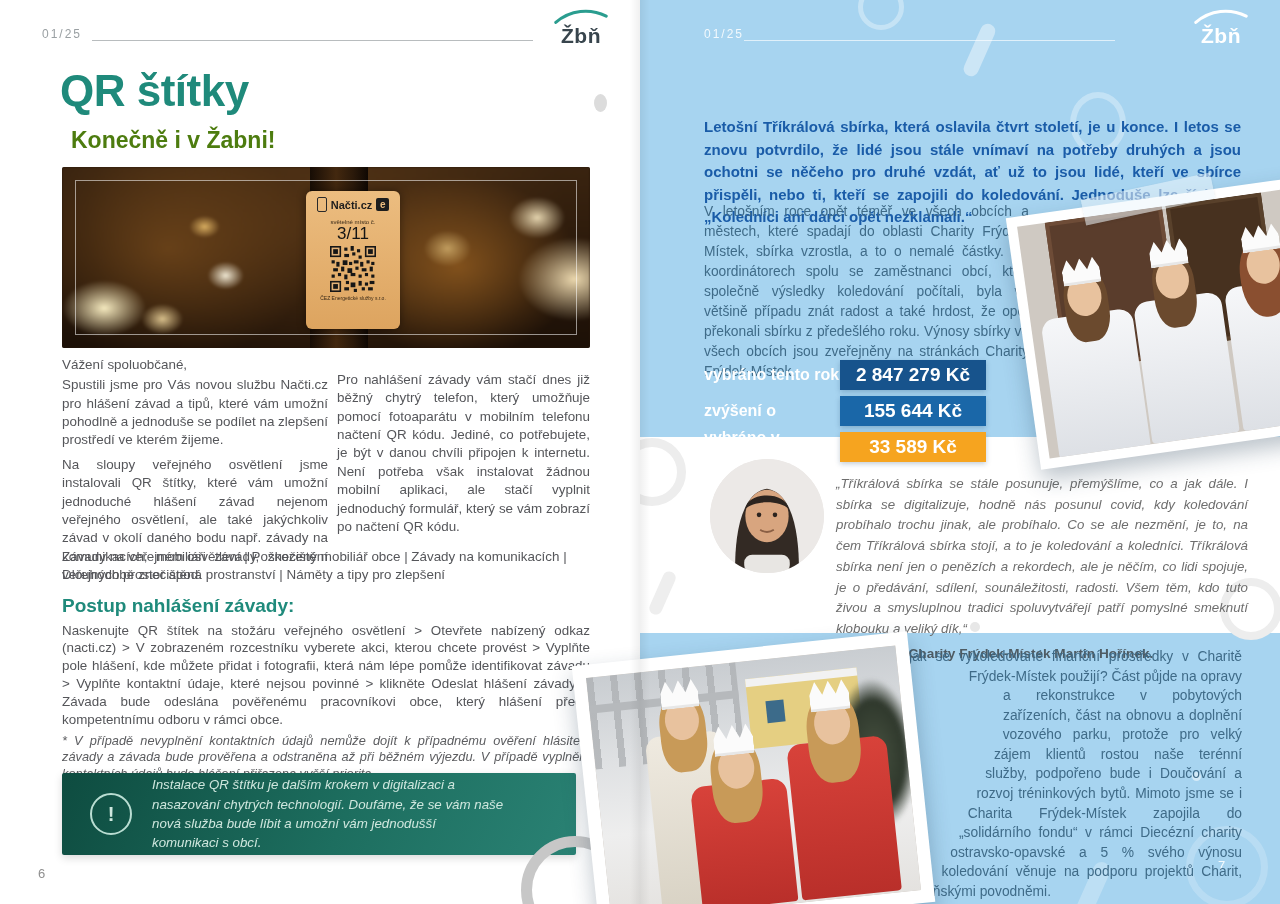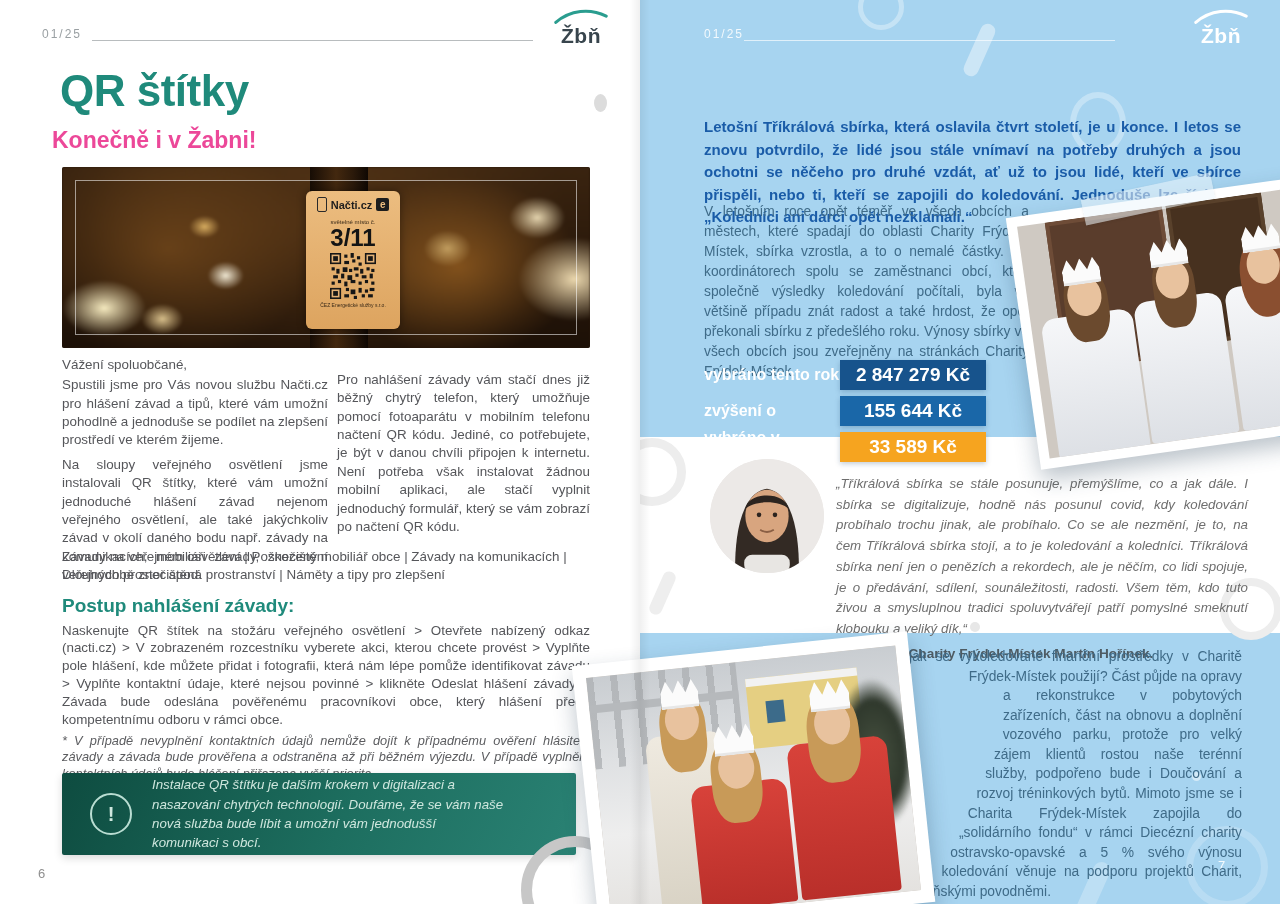--- a/index.html
+++ b/index.html
@@ -25,21 +25,21 @@
   .logo{width:62px;text-align:center;}
   .logo.lp{left:550px;top:8px;}
   .logo.rp{left:550px;top:8px;}
   .logo svg{display:block;margin:0 auto -2px auto;}
   .logo-text{font-size:21px;font-weight:800;letter-spacing:.5px;}
   .logo.lp .logo-text{color:#38454d;}
   .logo.rp .logo-text{color:#ffffff;}
 
   
   .lp-title{left:60px;top:66px;font-size:44px;font-weight:800;color:#1F8A7B;letter-spacing:-.5px;}
-  .lp-subtitle{left:52px;top:127px;font-size:23px;font-weight:700;color:#ec4899;}
+  .lp-subtitle{left:71px;top:127px;font-size:23px;font-weight:700;color:#4d7c0f;}
 
   .night-photo{left:62px;top:167px;width:528px;height:181px;border-radius:2px;overflow:hidden;background:#241509;}
   .bokeh{position:absolute;inset:0;
     background:
       radial-gradient(60px 40px at 8% 78%, rgba(255,244,200,.95), rgba(255,244,200,0) 70%),
       radial-gradient(30px 22px at 19% 84%, rgba(255,230,170,.8), rgba(255,230,170,0) 70%),
       radial-gradient(26px 20px at 31% 60%, rgba(255,250,230,.9), rgba(255,250,230,0) 70%),
       radial-gradient(22px 16px at 27% 33%, rgba(255,210,120,.75), rgba(255,210,120,0) 70%),
       radial-gradient(40px 30px at 90% 28%, rgba(255,240,200,.85), rgba(255,240,200,0) 70%),
       radial-gradient(80px 60px at 97% 62%, rgba(255,235,190,.9), rgba(255,235,190,0) 70%),
@@ -55,21 +55,21 @@
   .inner-frame{position:absolute;inset:13px;border:1px solid rgba(255,255,255,.55);}
   .sticker{position:absolute;left:244px;top:24px;width:94px;height:138px;border-radius:6px;
     background:linear-gradient(180deg,#ecbd80,#dda45f);box-shadow:0 0 10px rgba(0,0,0,.4);
     display:flex;flex-direction:column;align-items:center;padding-top:6px;box-sizing:border-box;}
   .sticker-row{display:flex;align-items:center;gap:4px;}
   .phone-ic{width:8px;height:13px;border:1px solid #2a2a2a;border-radius:2px;}
   .sticker-brand{font-size:11px;font-weight:700;color:#1d1d1d;}
   .cez-sq{width:13px;height:13px;background:#1d1d1d;color:#ecbd80;font-size:10px;font-weight:800;
     display:flex;align-items:center;justify-content:center;border-radius:2px;}
   .sticker-label{font-size:6px;color:#3a2a18;margin-top:7px;}
-  .sticker-num{font-size:24px;font-weight:700;color:#141414;line-height:1.05;}
+  .sticker-num{font-size:17px;font-weight:400;color:#141414;line-height:1.05;}
   .sticker-qr{margin-top:3px;}
   .sticker-footer{font-size:5px;color:#3a2a18;margin-top:3px;}
 
   .lp-cols{left:62px;top:356px;width:528px;display:flex;gap:9px;}
   .lp-col{width:266px;font-size:13.4px;line-height:1.37;color:#55565a;text-align:justify;}
   .lp-col.c2{width:253px;padding-top:15px;}
   .lp-col p{margin:0 0 6px 0;}
   .lp-col p.salut{margin:0 0 2px 0;}
 
   .lp-flow{left:62px;top:548px;width:528px;}

